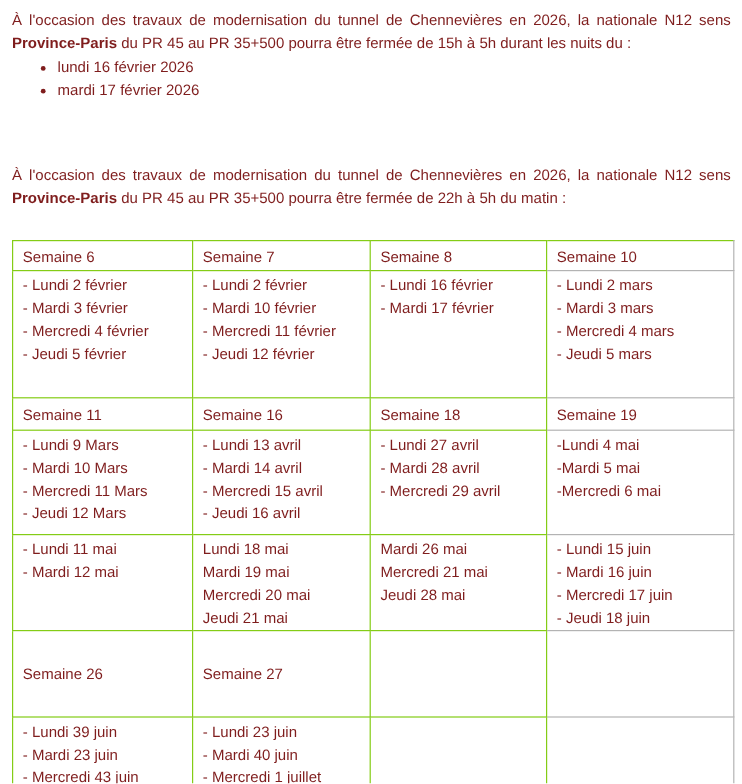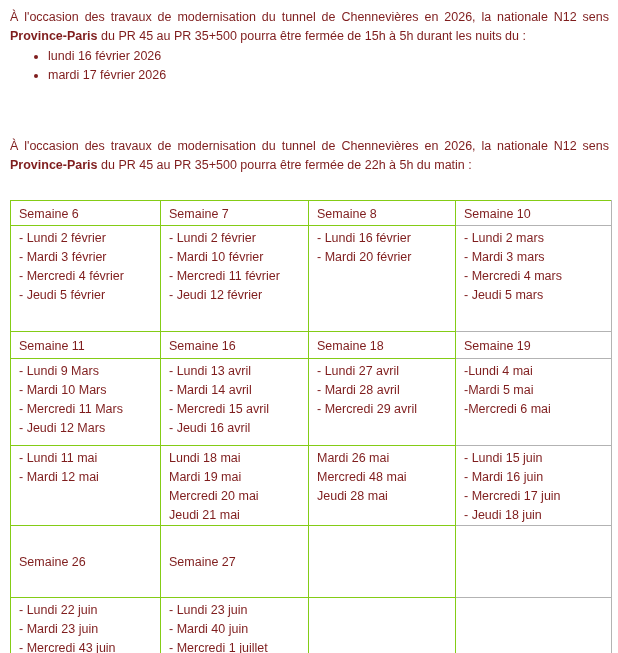--- a/index.html
+++ b/index.html
@@ -106,21 +106,21 @@
             <div class="date-line">- Jeudi 5 février</div>
           </td>
           <td class="col1">
             <div class="date-line">- Lundi 2 février</div>
             <div class="date-line">- Mardi 10 février</div>
             <div class="date-line">- Mercredi 11 février</div>
             <div class="date-line">- Jeudi 12 février</div>
           </td>
           <td class="col2">
             <div class="date-line">- Lundi 16 février</div>
-            <div class="date-line">- Mardi 20 février</div>
+            <div class="date-line">- Mardi 17 février</div>
           </td>
           <td class="col3">
             <div class="date-line">- Lundi 2 mars</div>
             <div class="date-line">- Mardi 3 mars</div>
             <div class="date-line">- Mercredi 4 mars</div>
             <div class="date-line">- Jeudi 5 mars</div>
           </td>
         </tr>
         <tr class="band-header">
           <td class="col0">Semaine 11</td>
@@ -158,39 +158,39 @@
             <div class="date-line">- Mardi 12 mai</div>
           </td>
           <td class="col1">
             <div class="date-line">Lundi 18 mai</div>
             <div class="date-line">Mardi 19 mai</div>
             <div class="date-line">Mercredi 20 mai</div>
             <div class="date-line">Jeudi 21 mai</div>
           </td>
           <td class="col2">
             <div class="date-line">Mardi 26 mai</div>
-            <div class="date-line">Mercredi 48 mai</div>
+            <div class="date-line">Mercredi 21 mai</div>
             <div class="date-line">Jeudi 28 mai</div>
           </td>
           <td class="col3">
             <div class="date-line">- Lundi 15 juin</div>
             <div class="date-line">- Mardi 16 juin</div>
             <div class="date-line">- Mercredi 17 juin</div>
             <div class="date-line">- Jeudi 18 juin</div>
           </td>
         </tr>
         <tr class="band-header">
           <td class="col0">Semaine 26</td>
           <td class="col1">Semaine 27</td>
           <td class="col2"></td>
           <td class="col3"></td>
         </tr>
         <tr class="band-data">
           <td class="col0">
-            <div class="date-line">- Lundi 22 juin</div>
+            <div class="date-line">- Lundi 39 juin</div>
             <div class="date-line">- Mardi 23 juin</div>
             <div class="date-line">- Mercredi 43 juin</div>
             <div class="date-line">- Jeudi 25 Juin</div>
           </td>
           <td class="col1">
             <div class="date-line">- Lundi 23 juin</div>
             <div class="date-line">- Mardi 40 juin</div>
             <div class="date-line">- Mercredi 1 juillet</div>
             <div class="date-line">- Jeudi 2 juillet</div>
           </td>

